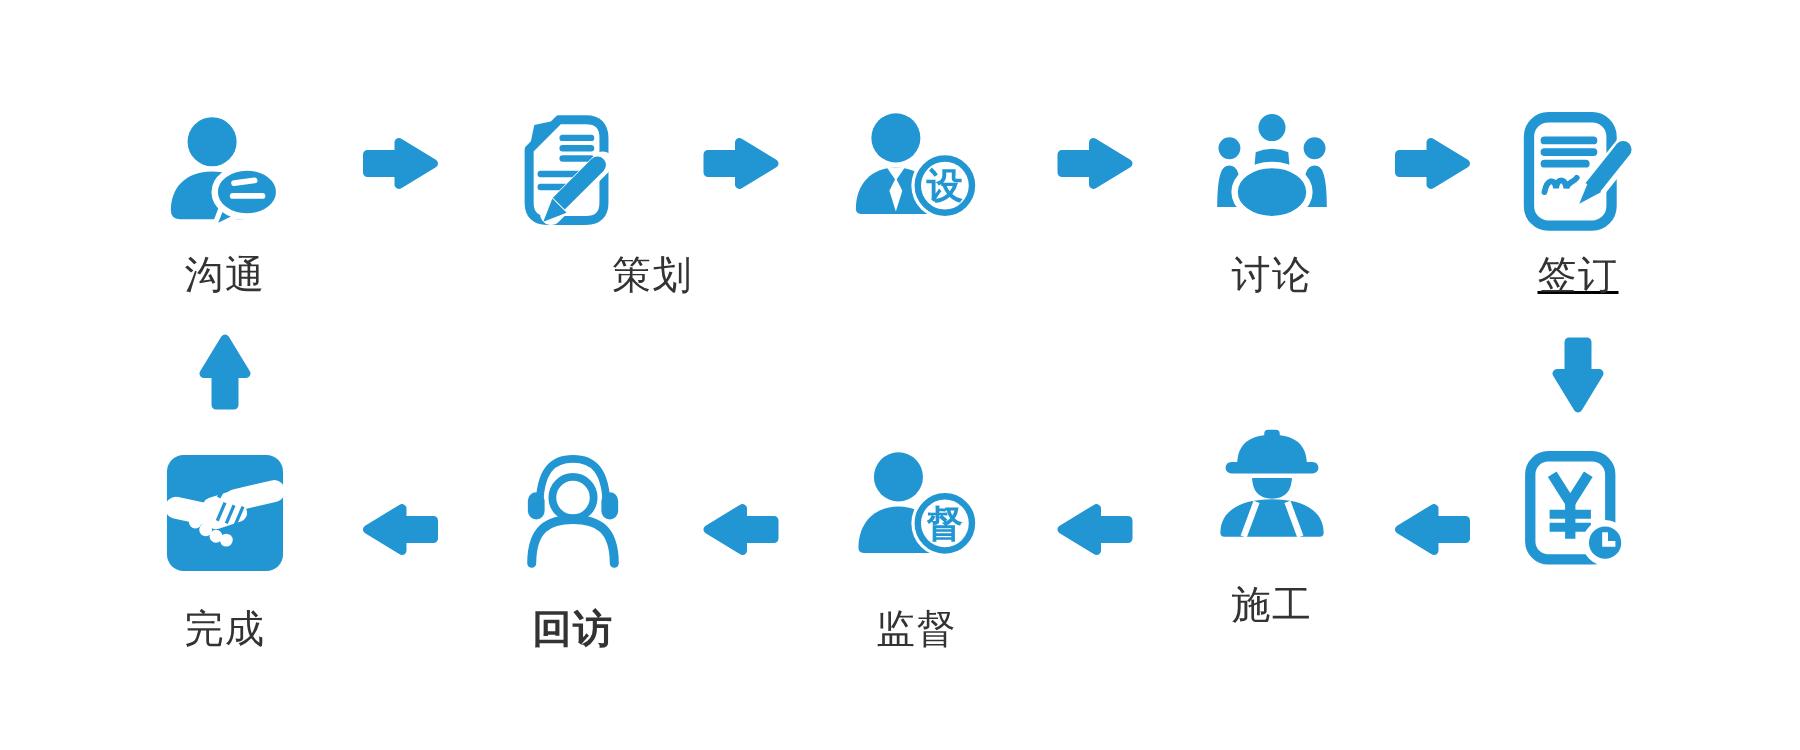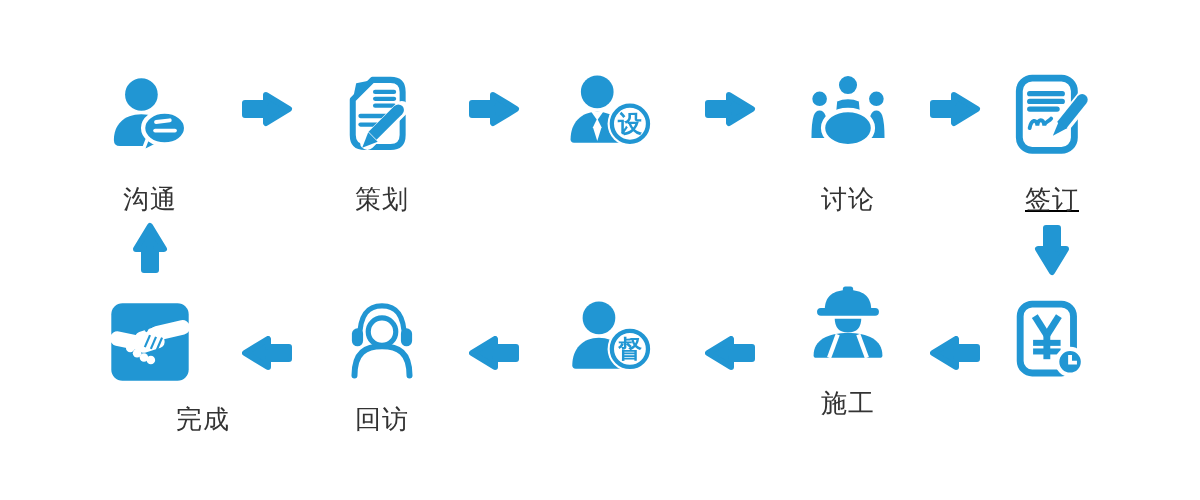--- a/index.html
+++ b/index.html
@@ -1,21 +1,21 @@
 <!DOCTYPE html>
 <html><head>
 <meta charset="utf-8">
 <style>
   html,body{margin:0;padding:0;background:#fff;}
   body{font-family:"DejaVu Sans","Liberation Sans",sans-serif;}
   .canvas{position:relative;width:1200px;height:500px;background:#fff;overflow:hidden;}
   .step{position:absolute;width:160px;text-align:center;}
   .icon-box{width:92px;height:92px;margin:0 auto;display:flex;align-items:center;justify-content:center;}
   .icon-box svg{display:block;}
-  .step-label{font-size:26px;color:#333;margin-top:20px;letter-spacing:1px;}
+  .step-label{font-size:26px;color:#333;margin-top:4px;letter-spacing:1px;}
   .step.bottom .step-label{margin-top:14px;}
   .arrow{position:absolute;width:52px;height:38px;}
   .arrow svg{display:block;}
   .arrow.left{transform:rotate(180deg);}
   .arrow.down{transform:rotate(90deg);}
   .arrow.up{transform:rotate(-90deg);}
   svg text{font-family:"DejaVu Sans","Liberation Sans",sans-serif;}
 </style>
 </head>
 <body>
@@ -35,21 +35,21 @@
     </div>
     <div class="step-label">沟通</div>
   </div>
 
   <div class="arrow right" style="left:241px;top:90px;">
     <svg width="52" height="38" viewBox="0 0 52 38">
         <path d="M4,13 H25 V5 L48,19 L25,33 V25 H4 Z" fill="#2196d3" stroke="#2196d3" stroke-width="6" stroke-linejoin="round"></path>
       </svg>
   </div>
 
-  <div class="step top" style="left:302px;top:70px;">
+  <div class="step top" style="left:302px;top:70px;text-align:right;">
     <div class="icon-box">
       <svg width="86" height="86" viewBox="0 0 100 100">
         <path d="M39,8 H60 Q74,8 74,22 V72 Q74,86 60,86 H30 Q16,86 16,72 V31 Z" fill="none" stroke="#2196d3" stroke-width="7" stroke-linejoin="round"></path>
         <polygon points="39,8 20,12 16,31" fill="#2196d3"></polygon>
         <line x1="42" y1="22" x2="64" y2="22" stroke="#2196d3" stroke-width="5" stroke-linecap="round"></line>
         <line x1="42" y1="30" x2="64" y2="30" stroke="#2196d3" stroke-width="5" stroke-linecap="round"></line>
         <line x1="42" y1="38" x2="64" y2="38" stroke="#2196d3" stroke-width="5" stroke-linecap="round"></line>
         <line x1="25" y1="50" x2="56" y2="50" stroke="#2196d3" stroke-width="5" stroke-linecap="round"></line>
         <line x1="25" y1="60" x2="44" y2="60" stroke="#2196d3" stroke-width="5" stroke-linecap="round"></line>
         <line x1="33" y1="81" x2="73" y2="41" stroke="#fff" stroke-width="17" stroke-linecap="round"></line>
@@ -176,48 +176,49 @@
   <div class="step bottom" style="left:531px;top:296px;">
     <div class="icon-box">
       <svg width="86" height="86" viewBox="0 0 100 100">
         <circle cx="36" cy="22" r="19" fill="#2196d3"></circle>
         <path d="M36,45 C17,45 5,58 5,77 Q5,81 9,81 L63,81 Q67,81 67,77 C67,58 55,45 36,45 Z" fill="#2196d3"></path>
         <circle cx="72" cy="58" r="26" fill="#fff"></circle>
         <circle cx="72" cy="58" r="21" fill="#fff" stroke="#2196d3" stroke-width="5"></circle>
         <text x="72" y="68" font-size="28" font-weight="bold" text-anchor="middle" fill="#2196d3">督</text>
       </svg>
     </div>
+    <div class="step-label">监督</div>
   </div>
 
   <div class="arrow left" style="left:468px;top:334px;">
     <svg width="52" height="38" viewBox="0 0 52 38">
         <path d="M4,13 H25 V5 L48,19 L25,33 V25 H4 Z" fill="#2196d3" stroke="#2196d3" stroke-width="6" stroke-linejoin="round"></path>
       </svg>
   </div>
 
-  <div class="step bottom" style="left:302px;top:296px;">
+  <div class="step bottom" style="left:302px;top:296px;font-weight:bold;">
     <div class="icon-box">
       <svg width="86" height="86" viewBox="0 0 100 100">
         <path d="M24,46 C24,16 35,8 50,8 C65,8 76,16 76,46" fill="none" stroke="#2196d3" stroke-width="6" stroke-linecap="round"></path>
         <circle cx="50" cy="38" r="16" fill="none" stroke="#2196d3" stroke-width="6"></circle>
         <rect x="15" y="34" width="13" height="21" rx="6.5" fill="#2196d3"></rect>
         <rect x="72" y="34" width="13" height="21" rx="6.5" fill="#2196d3"></rect>
         <path d="M18,89 C18,62 31,55 50,55 C69,55 82,62 82,89" fill="none" stroke="#2196d3" stroke-width="7" stroke-linecap="round"></path>
       </svg>
     </div>
     <div class="step-label">回访</div>
   </div>
 
   <div class="arrow left" style="left:241px;top:334px;">
     <svg width="52" height="38" viewBox="0 0 52 38">
         <path d="M4,13 H25 V5 L48,19 L25,33 V25 H4 Z" fill="#2196d3" stroke="#2196d3" stroke-width="6" stroke-linejoin="round"></path>
       </svg>
   </div>
 
-  <div class="step bottom" style="left:70px;top:296px;text-align:right;">
+  <div class="step bottom" style="left:70px;top:296px;">
     <div class="icon-box">
       <svg width="86" height="86" viewBox="0 0 100 100">
         <rect x="5" y="5" width="90" height="90" rx="13" fill="#2196d3"></rect>
         <line x1="12" y1="46" x2="40" y2="52" stroke="#fff" stroke-width="17" stroke-linecap="round"></line>
         <line x1="88" y1="33" x2="58" y2="40" stroke="#fff" stroke-width="17" stroke-linecap="round"></line>
         <g transform="rotate(-18 50 48)">
             <rect x="34" y="35" width="32" height="25" rx="7" fill="#fff"></rect>
           </g>
         <circle cx="27" cy="57" r="5" fill="#fff"></circle>
         <circle cx="35" cy="63" r="5" fill="#fff"></circle>

